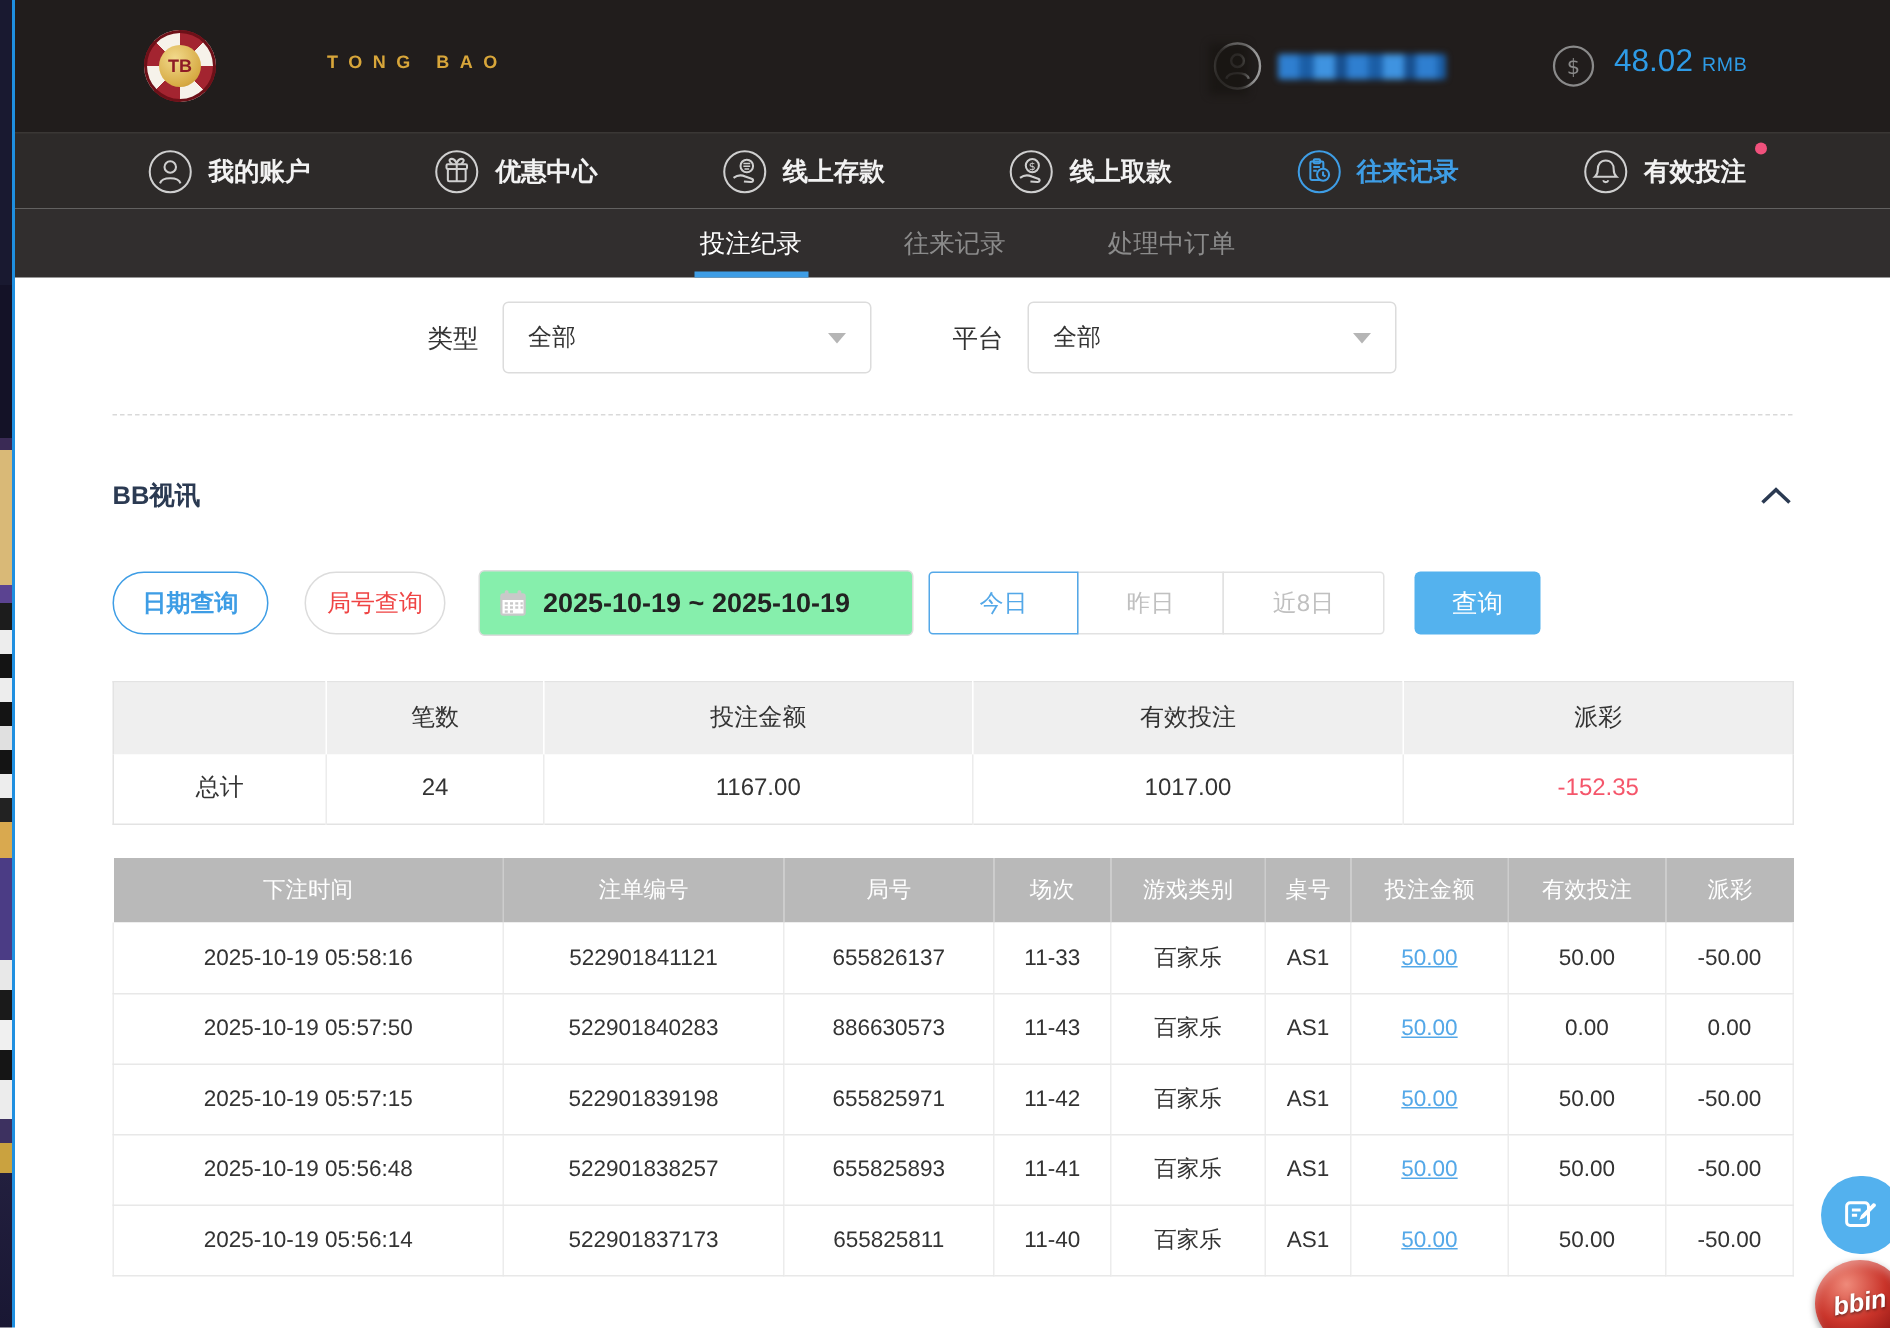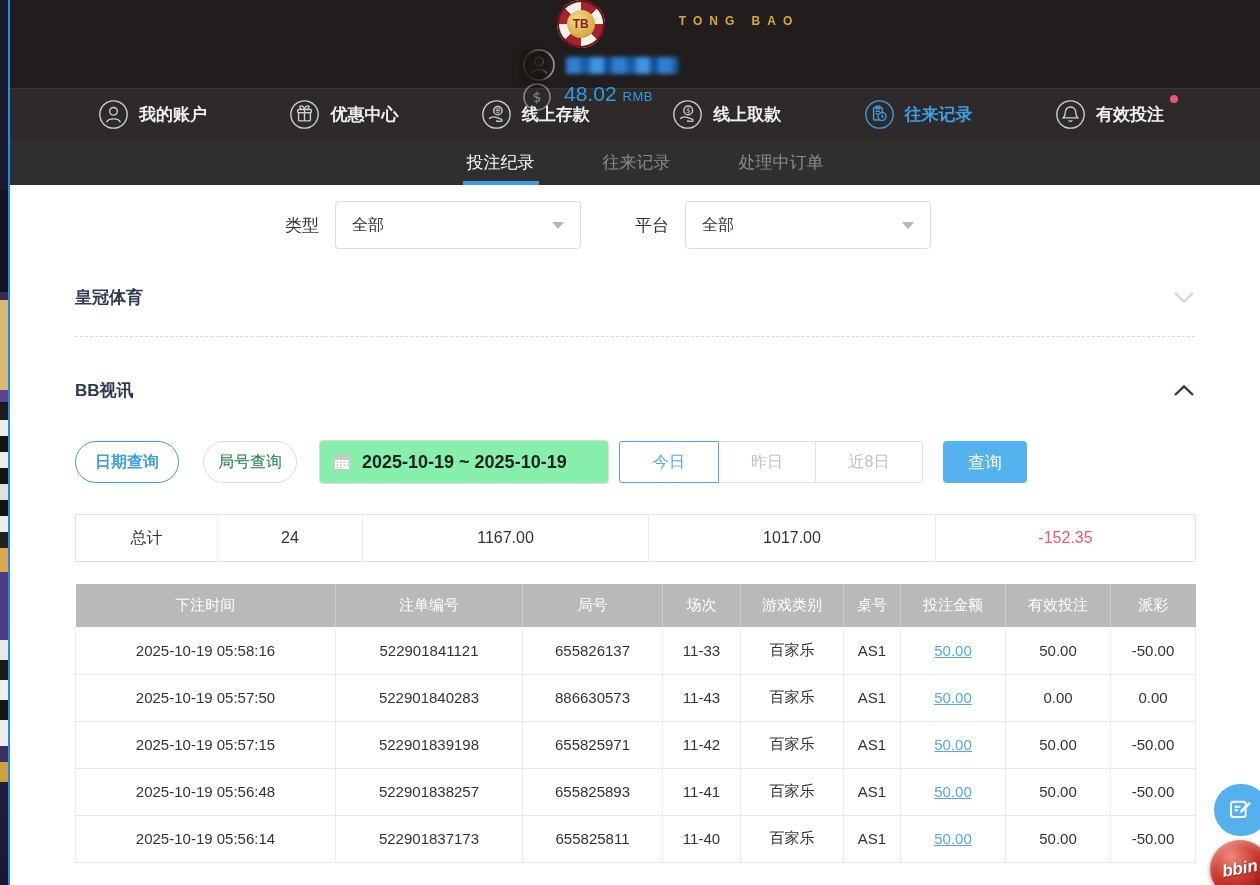--- a/index.html
+++ b/index.html
@@ -15,21 +15,21 @@
       #141414 500px,#141414 516px,#ededed 516px,#ededed 532px,#222 532px,#222 548px,
       #d9a94f 548px,#d9a94f 572px,#4b3c85 572px,#4b3c85 640px,
       #e8e8e8 640px,#e8e8e8 660px,#1a1a1a 660px,#1a1a1a 680px,#f0f0f0 680px,#f0f0f0 700px,
       #151515 700px,#151515 720px,#ececec 720px,#ececec 746px,#3d3160 746px,#3d3160 762px,
       #caa23f 762px,#caa23f 782px,#221f3e 782px,#191733 885px); }
   .win-edge { position:absolute; left:8px; top:0; width:2px; height:885px; background:#1f8fe0; z-index:51; }
 
   .page { position:absolute; left:10px; top:0; width:1250px; height:885px; background:#fff; }
 
   
-  .topbar { height:88px; background:#211d1c; display:flex; align-items:center; position:relative;flex-direction:column; }
+  .topbar { height:88px; background:#211d1c; display:flex; align-items:center; position:relative; }
   .logo { display:flex; align-items:center; margin-left:86px; }
   .chip { width:48px; height:48px; border-radius:50%; position:relative; flex:0 0 auto;
     background:conic-gradient(#a32430 0 45deg,#f6f2ea 45deg 90deg,#a32430 90deg 135deg,#f6f2ea 135deg 180deg,#a32430 180deg 225deg,#f6f2ea 225deg 270deg,#a32430 270deg 315deg,#f6f2ea 315deg 360deg);
     box-shadow:0 0 0 2px #6d1018 inset; }
   .chip-core { position:absolute; left:50%; top:50%; transform:translate(-50%,-50%); width:28px; height:28px; border-radius:50%;
     background:radial-gradient(circle at 38% 32%,#f2da8c,#d7ab45 70%,#b9882a); display:flex; align-items:center; justify-content:center;
     font-size:12px; font-weight:bold; color:#8e1c26; }
   .logo-text { margin-left:10px; line-height:1; }
   .logo-cn { font-size:40px; font-weight:800; letter-spacing:2px;
     background:linear-gradient(180deg,#f9e49a 10%,#e9bc52 55%,#b97f16 95%);
@@ -75,21 +75,21 @@
 
   .section-row { display:flex; align-items:center; justify-content:space-between; }
   .section-row.crown { margin-top:37px; }
   .section-row.bb { margin-top:42px; }
   .section-title { font-size:17px; font-weight:bold; color:#2b3a52; }
   .dashed-sep { margin-top:27px; border-top:1px dashed #d9d9d9; height:0; }
 
   .query-row { margin-top:38px; display:flex; align-items:center; }
   .pill { height:42px; border-radius:21px; display:flex; align-items:center; justify-content:center; font-size:16px; cursor:pointer; background:#fff; }
   .pill.date-q { width:104px; border:1px solid #3e9de5; color:#3e9de5; font-weight:bold; }
-  .pill.round-q { width:94px; border:1px solid #dcdcdc; color:#15803d; margin-left:24px; }
+  .pill.round-q { width:94px; border:1px solid #dcdcdc; color:#ef4444; margin-left:24px; }
   .date-box { margin-left:22px; width:290px; height:44px; border:1px solid #dcdcdc; border-radius:4px; display:flex; align-items:center; padding:0 12px; cursor:pointer; background:#86efac; }
   .date-box svg { width:20px; height:20px; flex:0 0 auto; }
   .date-text { margin-left:10px; font-size:18px; font-weight:600; color:#222; white-space:nowrap; }
   .segmented { margin-left:10px; display:flex; }
   .seg { height:42px; display:flex; align-items:center; justify-content:center; font-size:16px; background:#fff; border:1px solid #e2e2e2; color:#c0c0c0; cursor:pointer; margin-left:-1px; }
   .seg.first { width:100px; border:1px solid #54a8e8; color:#54a8e8; border-radius:3px 0 0 3px; z-index:1; margin-left:0; }
   .seg.mid { width:98px; }
   .seg.last { width:108px; border-radius:0 3px 3px 0; }
   .search-btn { margin-left:20px; width:84px; height:42px; background:#54b2ee; border:none; border-radius:4px; color:#fff; font-size:17px; cursor:pointer; font-family:inherit; }
 
@@ -235,26 +235,20 @@
         <span class="caret"></span>
       </div>
       <div class="filter-gap"></div>
       <span class="filter-label">平台</span>
       <div class="select">
         <span class="select-val">全部</span>
         <span class="caret"></span>
       </div>
     </div>
 
-    <div class="section-row crown">
-      <span class="section-title">皇冠体育</span>
-      <svg width="22" height="13">
-        <polyline points="2,2 11,10.5 20,2" fill="none" stroke="#d3d6db" stroke-width="2.4"></polyline>
-      </svg>
-    </div>
 
     <div class="dashed-sep"></div>
 
     <div class="section-row bb">
       <span class="section-title">BB视讯</span>
       <svg width="22" height="13">
         <polyline points="2,11 11,2.5 20,11" fill="none" stroke="#2b3a52" stroke-width="2.4"></polyline>
       </svg>
     </div>
 
@@ -292,20 +286,27 @@
 
     <table class="summary-table">
       <colgroup>
           <col style="width:142px">
           <col style="width:145px">
           <col style="width:286px">
           <col style="width:287px">
           <col style="width:260px">
         </colgroup>
       <tbody>
+          <tr>
+        <th></th>
+        <th>笔数</th>
+        <th>投注金额</th>
+        <th>有效投注</th>
+        <th>派彩</th>
+      </tr>
       <tr>
         <td>总计</td>
         <td>24</td>
         <td>1167.00</td>
         <td>1017.00</td>
         <td class="neg">-152.35</td>
       </tr>
     </tbody>
       </table>
 

